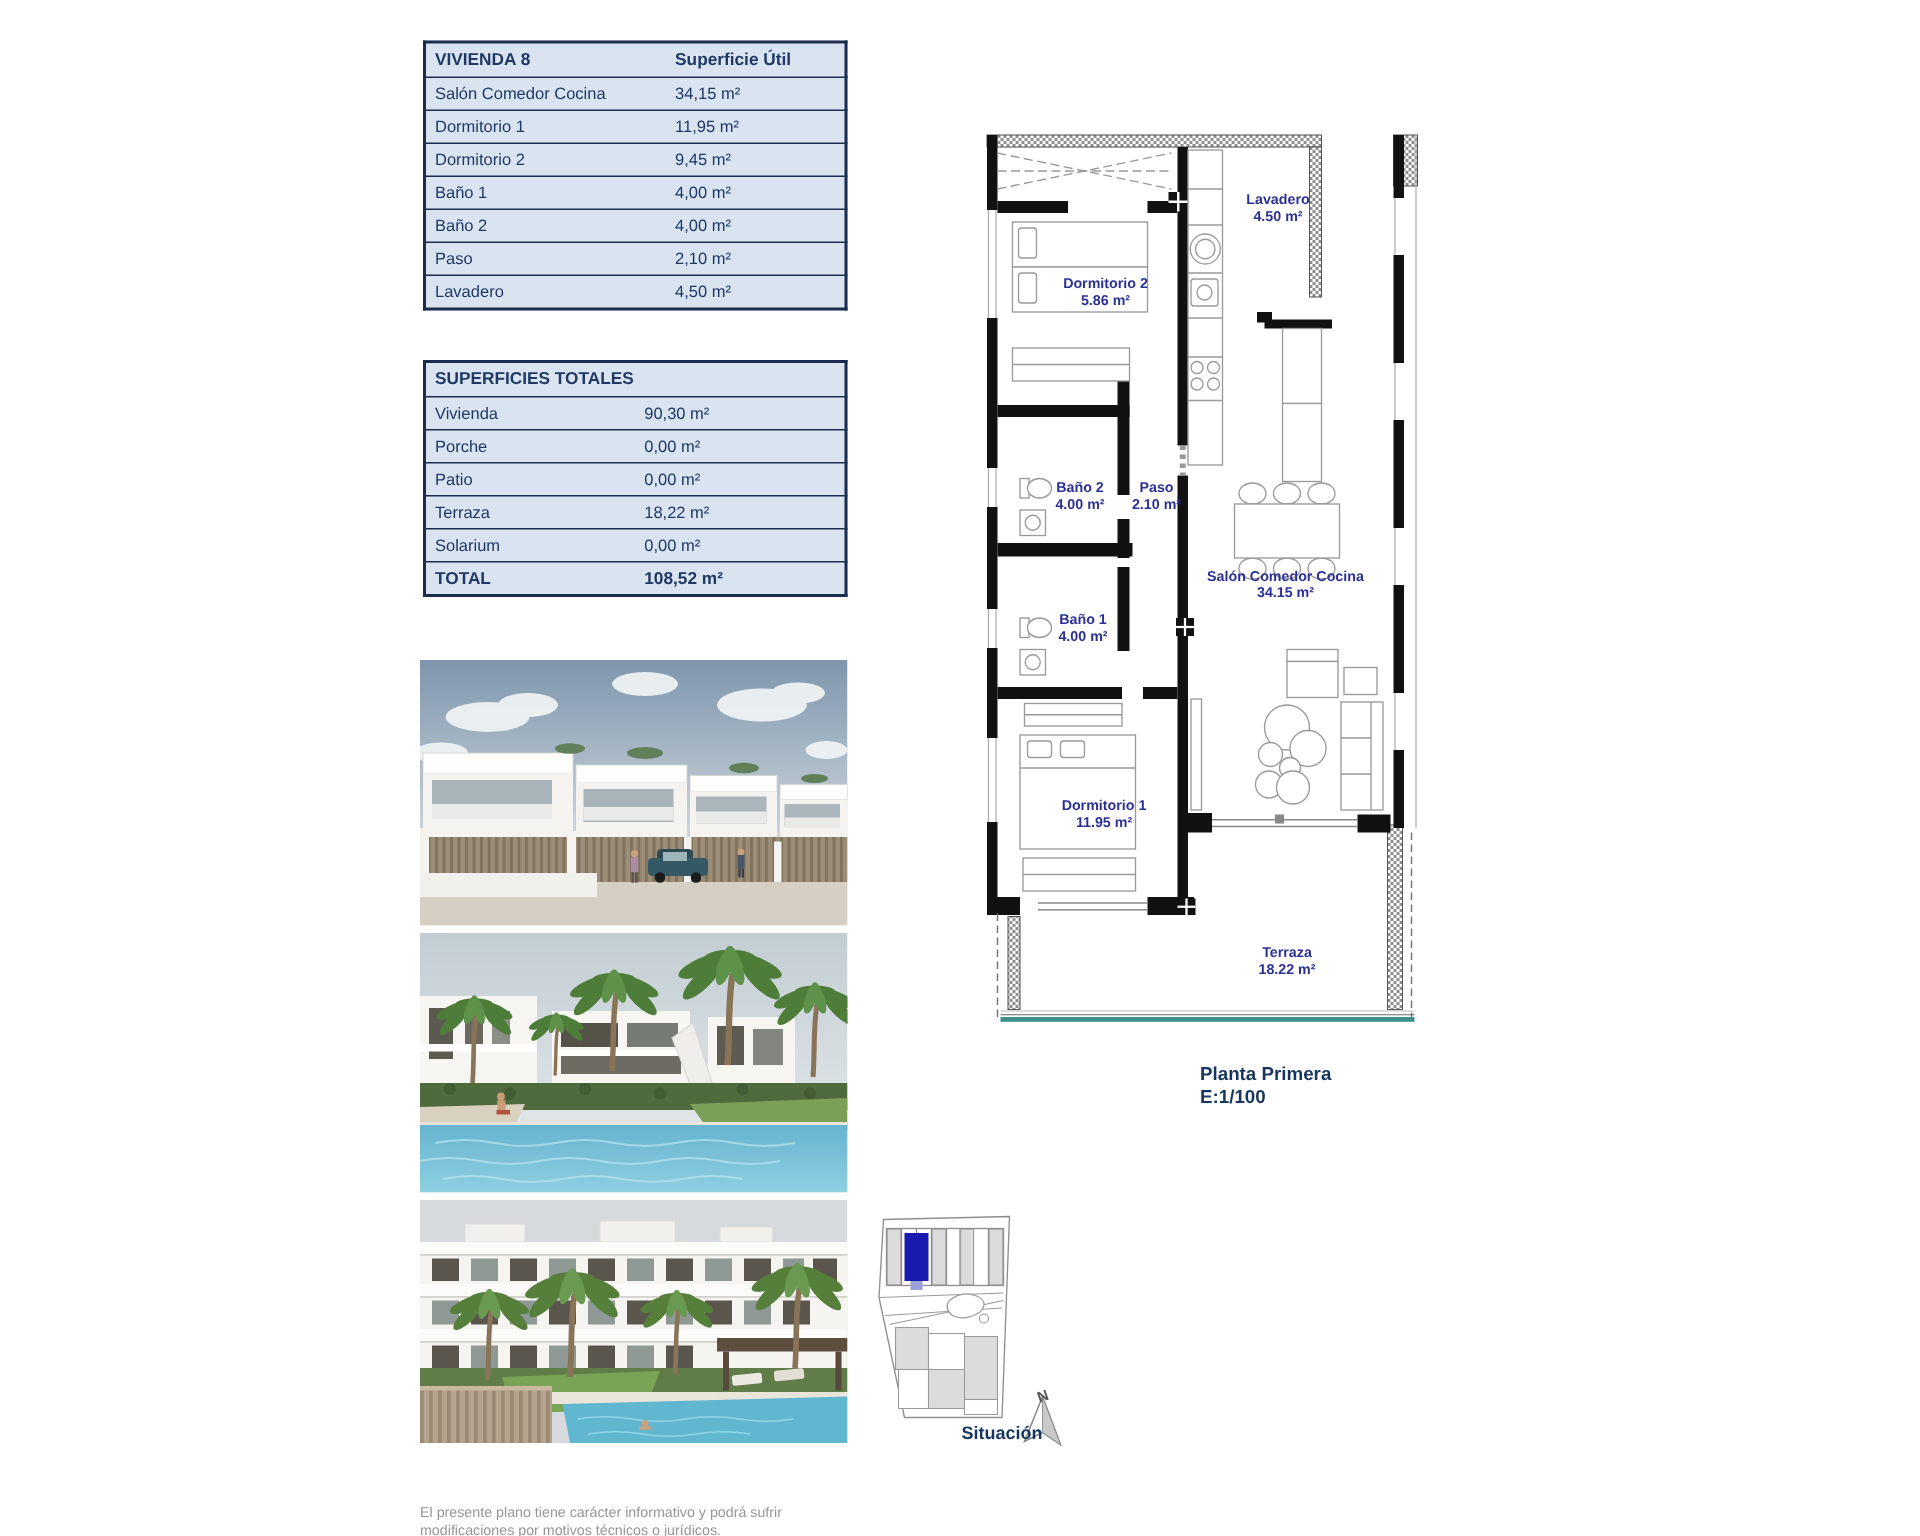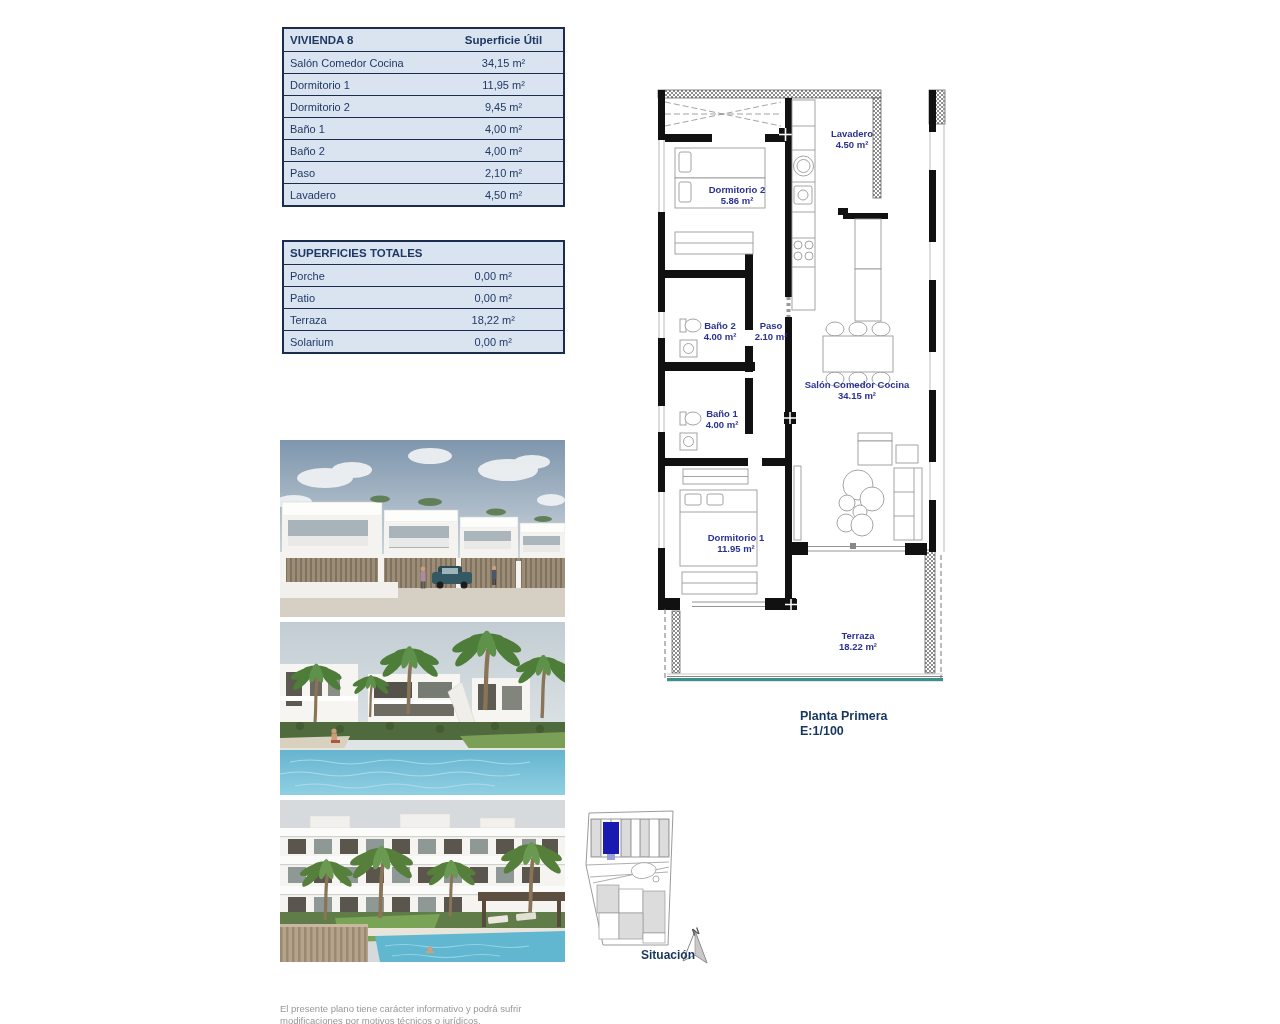--- a/index.html
+++ b/index.html
@@ -5,21 +5,21 @@
   html,body{margin:0;padding:0;background:#fff;}
   .sheet{position:relative;width:1248px;height:1024px;background:#ffffff;overflow:hidden;
          font-family:"Liberation Sans",sans-serif;}
   
   .tbl{position:absolute;border-collapse:collapse;background:#dae4f1;color:#1f3864;
        font-size:11px;table-layout:fixed;border:2px solid #1b2c4f;}
   .tbl td,.tbl th{border-top:1px solid #1b2c4f;border-bottom:1px solid #1b2c4f;
        padding:0 6px;height:21px;overflow:hidden;white-space:nowrap;}
   .tbl th{font-size:11.5px;height:22px;}
   .c-label{text-align:left;width:58%;}
-  .c-value{text-align:center;width:42%;}
+  .c-value{text-align:left;width:42%;}
   .tbl .total td{font-weight:bold;font-size:11.5px;}
   #tbl-vivienda{left:282px;top:27px;width:283px;}
   #tbl-totales{left:282px;top:240px;width:283px;}
   
   .photo{position:absolute;left:280px;width:285px;display:block;}
   
   #plan-svg{position:absolute;left:653px;top:82px;}
   .plan-label{position:absolute;text-align:center;color:#2b3193;font-weight:bold;
       font-size:9.5px;line-height:11px;}
   #plan-title{position:absolute;left:800px;top:709px;width:150px;text-align:left;
@@ -75,34 +75,42 @@
         </tr>
   </tbody>
     </table>
 
   <table class="tbl" id="tbl-totales">
     <tbody>
         <tr>
       <th class="c-label" colspan="2">SUPERFICIES TOTALES</th>
     </tr>
     <tr>
+          <td class="c-label">Vivienda</td>
+          <td class="c-value">90,30 m²</td>
+        </tr>
+    <tr>
           <td class="c-label">Porche</td>
           <td class="c-value">0,00 m²</td>
         </tr>
     <tr>
           <td class="c-label">Patio</td>
           <td class="c-value">0,00 m²</td>
         </tr>
     <tr>
           <td class="c-label">Terraza</td>
           <td class="c-value">18,22 m²</td>
         </tr>
     <tr>
           <td class="c-label">Solarium</td>
           <td class="c-value">0,00 m²</td>
+        </tr>
+    <tr class="total">
+          <td class="c-label">TOTAL</td>
+          <td class="c-value">108,52 m²</td>
         </tr>
   </tbody>
     </table>
 
   <svg class="photo" style="top:440px" width="285" height="177" viewBox="0 0 285 177">
     <defs>
       <linearGradient id="sky1" x1="0" y1="0" x2="0" y2="1">
         <stop offset="0" stop-color="#7e96ad"></stop>
           <stop offset="0.8" stop-color="#dde2e5"></stop>
       </linearGradient>

